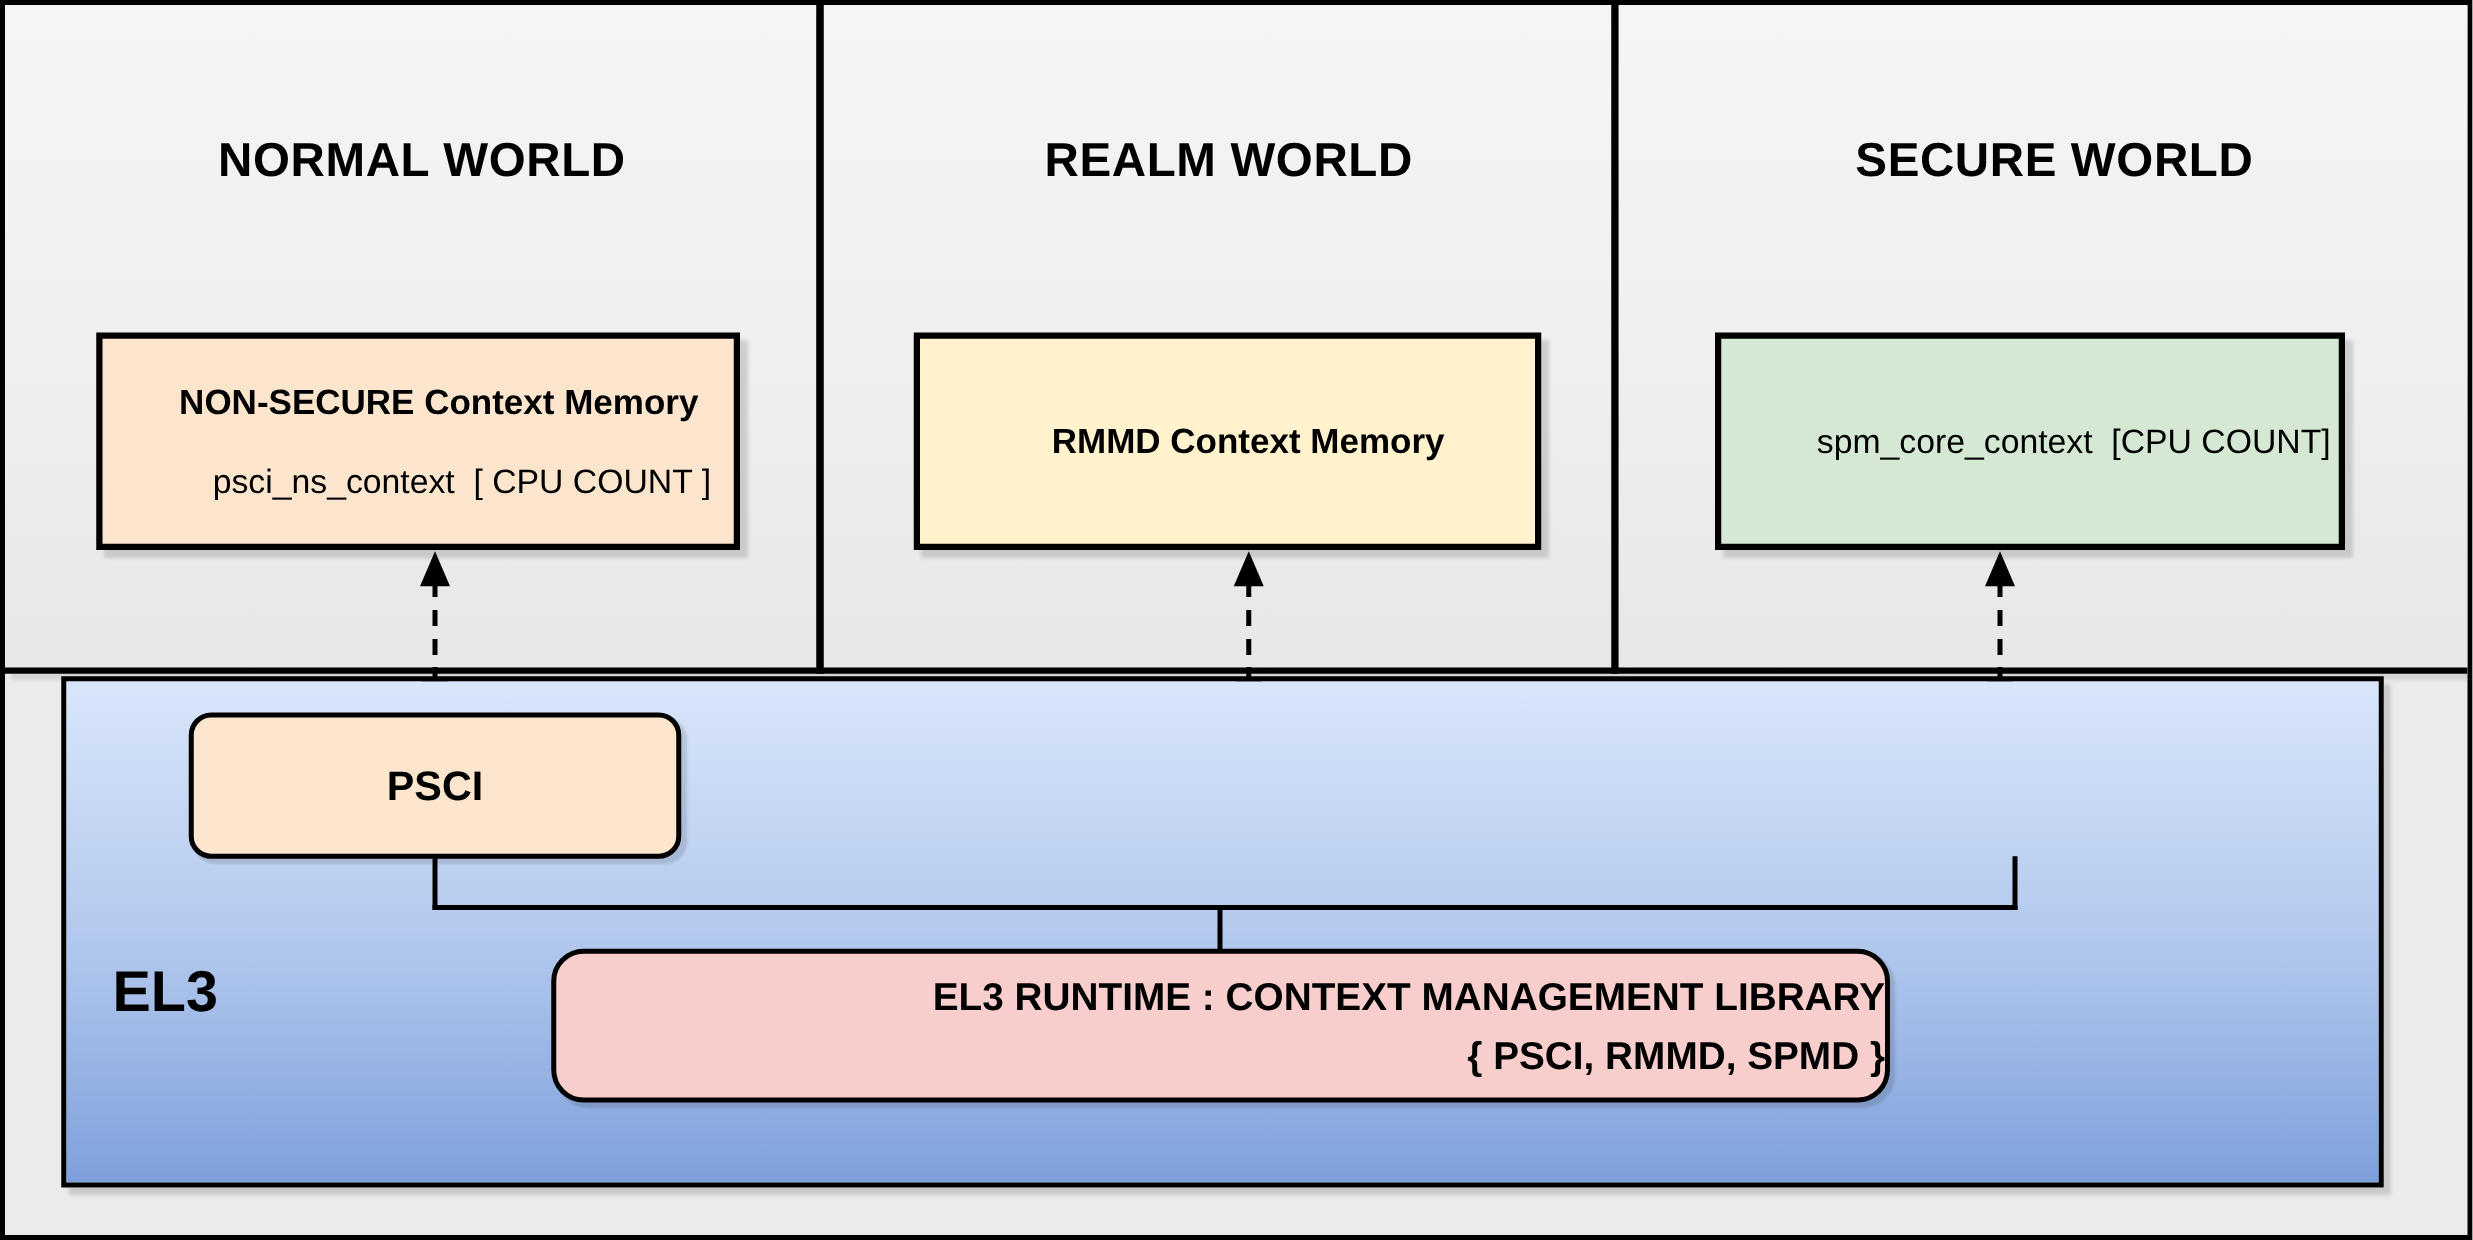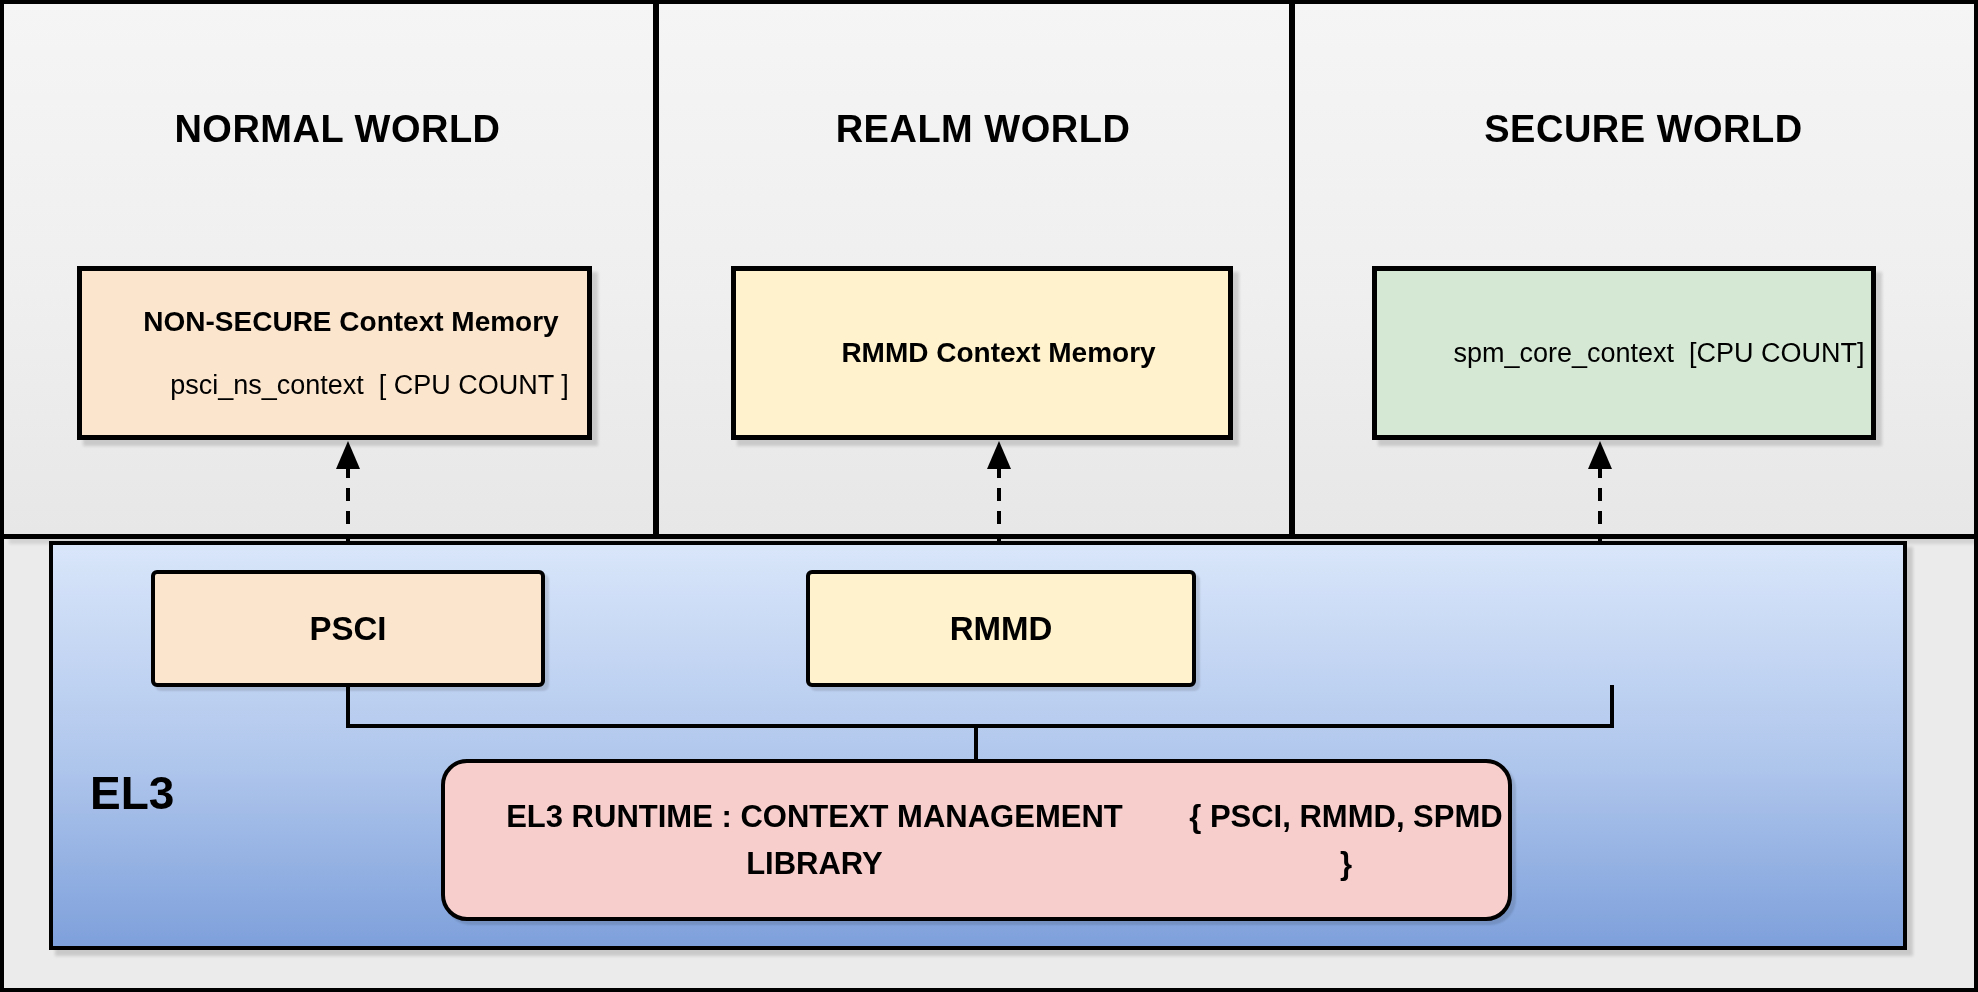--- a/index.html
+++ b/index.html
@@ -65,39 +65,39 @@
   .el3-box{
     position:absolute;left:45px;top:537px;width:1858px;height:409px;
     border:4px solid #000;
     background:linear-gradient(180deg,#D9E6FA 0%,#AFC6EC 55%,#7EA0DB 100%);
     box-shadow:6px 6px 3px rgba(0,0,0,0.14);
   }
   .el3-label{position:absolute;left:86px;top:762px;font-size:46px;font-weight:bold;}
   
   .module-box{
     position:absolute;top:566px;height:117px;
-    border:4px solid #000;border-radius:6px;
+    border:4px solid #000;border-radius:18px;
     display:flex;align-items:center;justify-content:center;
     font-size:33px;font-weight:bold;
     box-shadow:4px 4px 2px rgba(0,0,0,0.12);
   }
   .module-box.psci{left:147px;width:394px;}
   .module-box.rmmd{left:802px;width:390px;}
   .module-box.spmd{left:1398px;width:397px;}
   
   .conn{position:absolute;background:#000;}
   .conn.psci-drop{left:342px;top:681px;width:4px;height:43px;}
   .conn.spmd-drop{left:1606px;top:681px;width:4px;height:43px;}
   .conn.bus{left:342px;top:720px;width:1268px;height:4px;}
   .conn.runtime-drop{left:970px;top:724px;width:4px;height:33px;}
   
   .runtime-box{
-    position:absolute;left:437px;top:755px;width:1071px;height:162px;
+    position:absolute;left:437px;top:755px;width:1071px;height:123px;
     border:4px solid #000;border-radius:26px;
-    display:flex;flex-direction:row;align-items:center;justify-content:center;
+    display:flex;flex-direction:column;align-items:flex-end;justify-content:center;
     font-size:31px;font-weight:bold;line-height:47px;text-align:center;
     box-shadow:4px 4px 2px rgba(0,0,0,0.12);
   }
 </style>
 </head>
 <body>
 
 <div class="canvas">
 
   <div class="worlds-row">
@@ -143,22 +143,19 @@
   <div class="el3-label">EL3</div>
 
   <div class="conn psci-drop"></div>
   <div class="conn spmd-drop"></div>
   <div class="conn bus"></div>
   <div class="conn runtime-drop"></div>
 
   <div class="module-box psci" style="background: rgb(252, 229, 205);">
     <span>PSCI</span>
   </div>
-  <div class="module-box rmmd" style="background: rgb(255, 242, 204);">
-    <span>RMMD</span>
-  </div>
 
   <div class="runtime-box" style="background: rgb(248, 206, 204);">
     <div>EL3 RUNTIME : CONTEXT MANAGEMENT LIBRARY</div>
     <div>{ PSCI, RMMD, SPMD }</div>
   </div>
 
 </div>
 
 </body></html>

